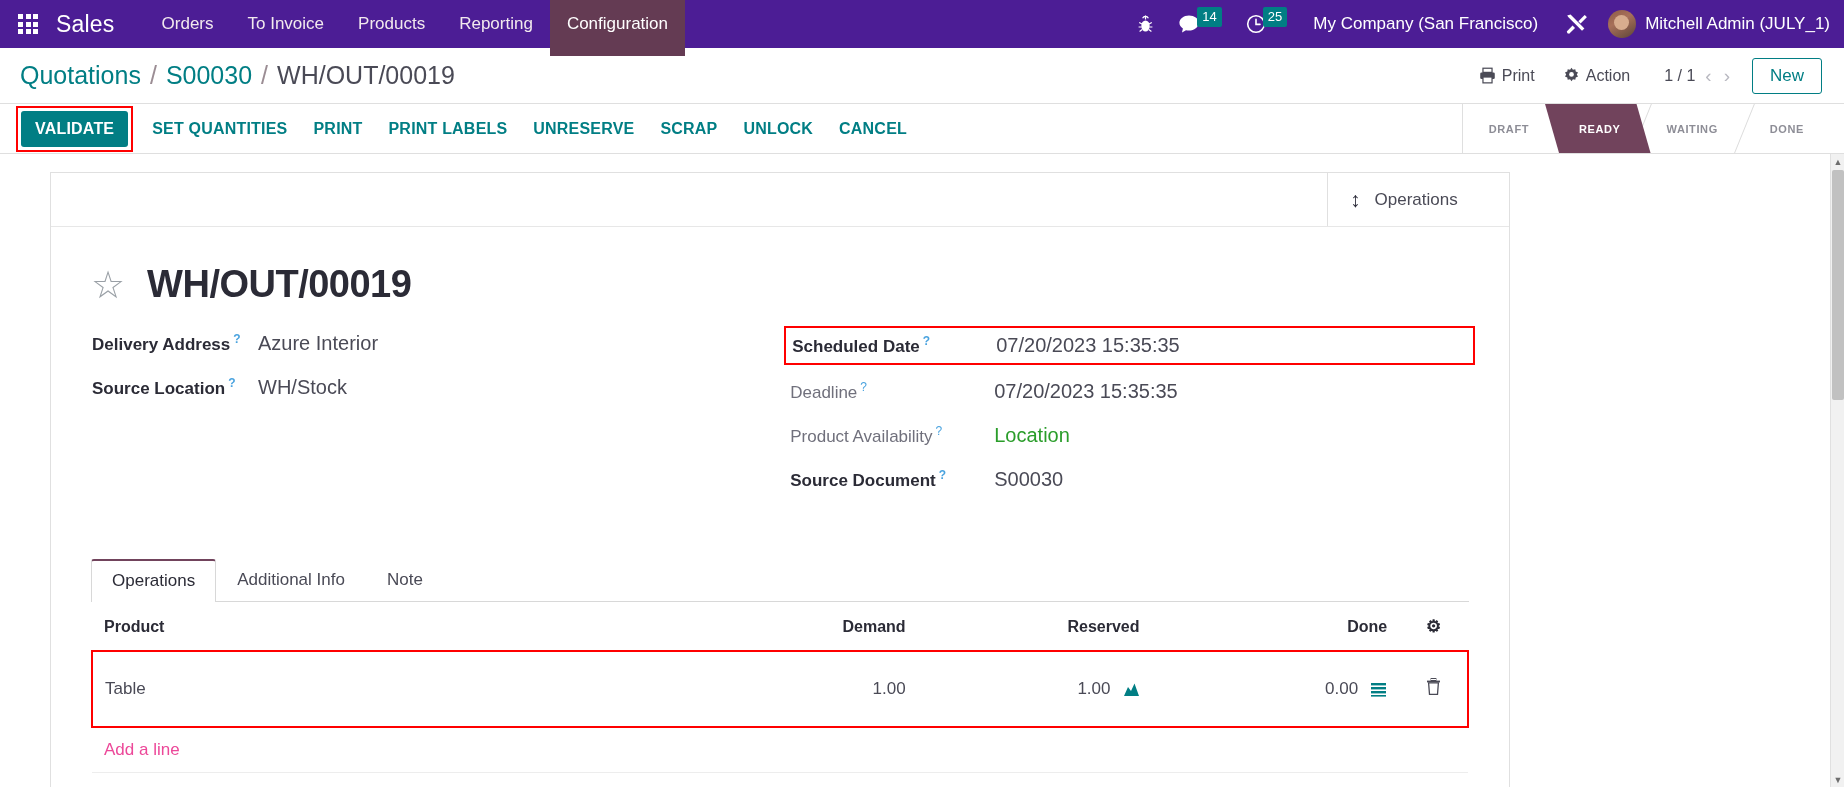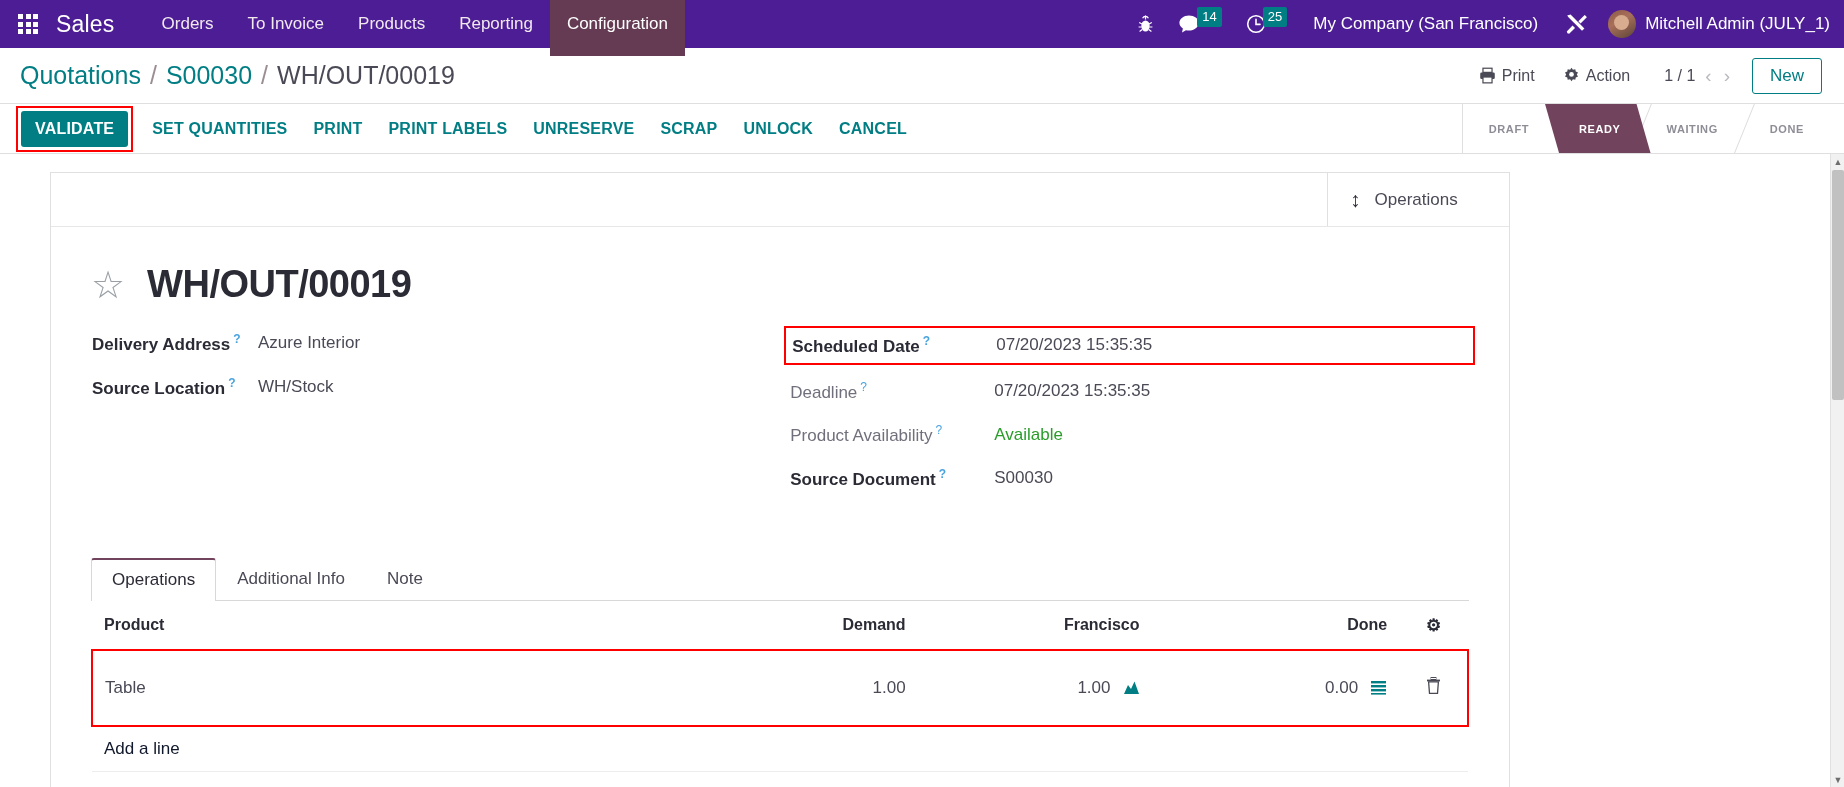--- a/index.html
+++ b/index.html
@@ -301,21 +301,21 @@
   .field-row { display: flex; align-items: center; margin-bottom: 21px; }
   .field-label {
     font-size: 17px;
     font-weight: 700;
     color: #2b2b36;
     white-space: nowrap;
   }
   .field-label.muted { font-weight: 400; color: #70707c; }
   .help-mark { color: #4aa3df; font-size: 12px; margin-left: 3px; vertical-align: super; cursor: pointer; }
   .field-value {
-    font-size: 17px;
+    font-size: 20px;
     color: #4a4a56;
   }
   .field-value.green { color: #2a9d2a; }
   .col-left .field-label { width: 152px; }
   .col-left .field-value { margin-left: 14px; }
   .col-right .field-label { width: 190px; }
   .col-right .field-value { margin-left: 14px; }
   .highlight-box {
     border: 2px solid #ff0000;
     margin: -6px -6px 15px -6px;
@@ -362,21 +362,21 @@
     padding: 26px 12px;
     border-bottom: 1px solid #ededed;
   }
   .row-highlight td { border-top: 2px solid #ff0000; border-bottom: 2px solid #ff0000; }
   .row-highlight td:first-child { border-left: 2px solid #ff0000; }
   .row-highlight td:last-child { border-right: 2px solid #ff0000; }
   .cell-flex { display: flex; align-items: center; justify-content: flex-end; gap: 12px; }
   .optional-col { width: 52px; text-align: center !important; }
   .add-line-row td { padding: 12px 12px; border-bottom: 1px solid #ededed; }
   .add-line {
-    color: #0f172a;
+    color: #ec4899;
     font-size: 17px;
     cursor: pointer;
   }
   .settings-icon { color: #2b2b36; font-size: 17px; cursor: pointer; }
 </style>
 </head>
 <body>
 
 <div class="navbar">
   <div class="apps-grid">
@@ -539,21 +539,21 @@
                 <span class="field-label"><span>Scheduled Date</span><span class="help-mark">?</span></span>
                 <span class="field-value">07/20/2023 15:35:35</span>
               </div>
             </div>
             <div class="field-row">
               <span class="field-label muted"><span>Deadline</span><span class="help-mark">?</span></span>
               <span class="field-value">07/20/2023 15:35:35</span>
             </div>
             <div class="field-row">
               <span class="field-label muted"><span>Product Availability</span><span class="help-mark">?</span></span>
-              <span class="field-value green">Available</span>
+              <span class="field-value green">Location</span>
             </div>
             <div class="field-row">
               <span class="field-label"><span>Source Document</span><span class="help-mark">?</span></span>
               <span class="field-value">S00030</span>
             </div>
           </div>
 
         </div>
 
         <div class="notebook">
@@ -561,21 +561,21 @@
             <div class="tab active">Operations</div>
             <div class="tab">Additional Info</div>
             <div class="tab">Note</div>
           </div>
 
           <table class="lines-table">
             <thead>
               <tr>
                 <th style="width:44%">Product</th>
                 <th class="num" style="width:16%">Demand</th>
-                <th class="num" style="width:17%">Francisco</th>
+                <th class="num" style="width:17%">Reserved</th>
                 <th class="num" style="width:18%">Done</th>
                 <th class="optional-col">
                   <span class="settings-icon">⚙︎</span>
                 </th>
               </tr>
             </thead>
             <tbody>
               <tr class="row-highlight">
                 <td>Table</td>
                 <td class="num">1.00</td>

